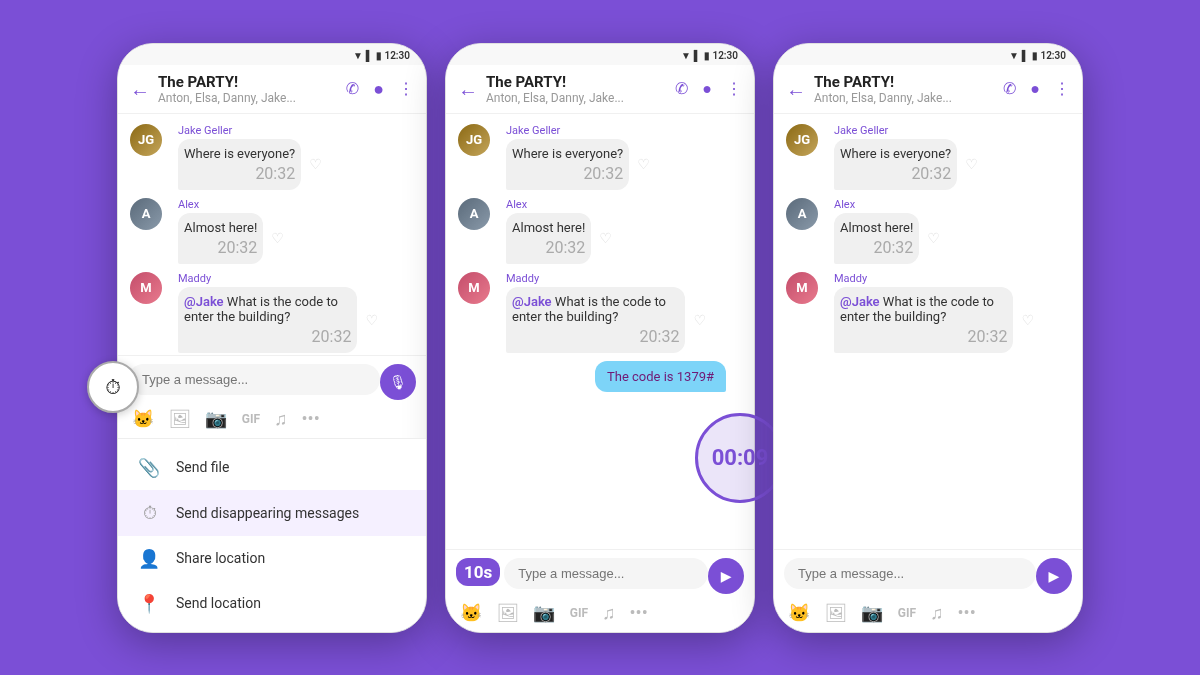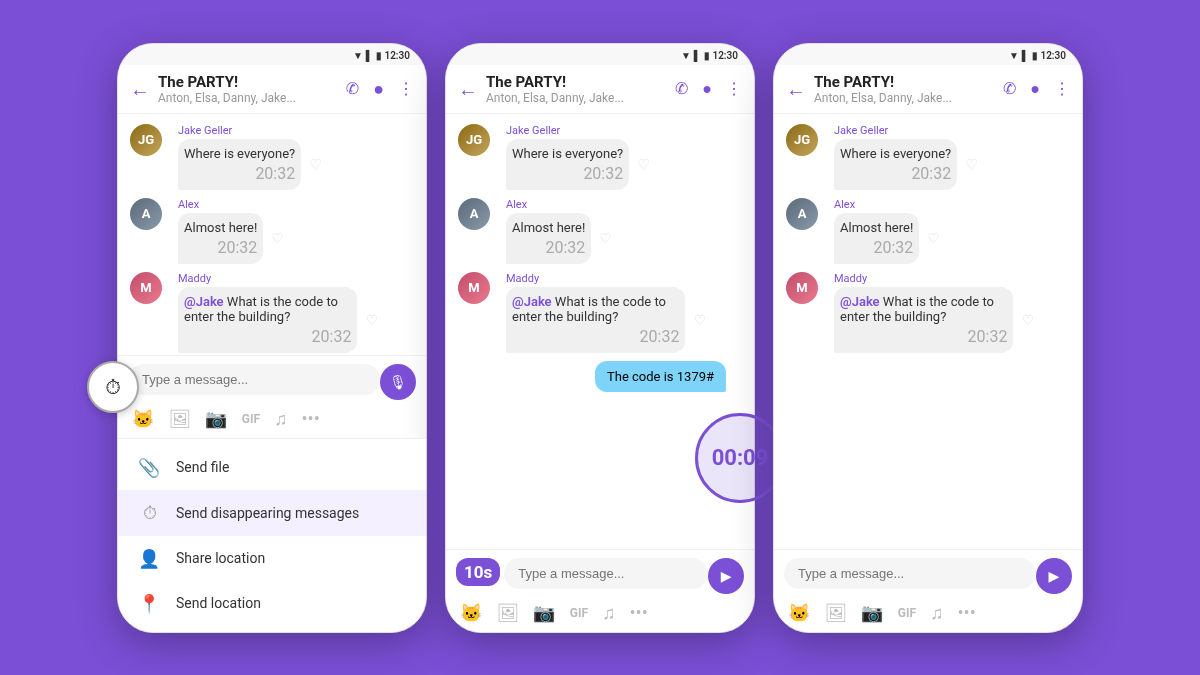--- a/index.html
+++ b/index.html
@@ -238,21 +238,21 @@
       text-align: center;
       align-self: center;
       margin: 4px 0;
     }
     
     .sent-bubble {
       background: #7DD4F8;
       border-radius: 12px 12px 2px 12px;
       padding: 8px 12px;
       font-size: 13px;
-      color: #000000;
+      color: #701a75;
       align-self: flex-end;
       max-width: 180px;
       margin-right: 8px;
     }
     
     .timer-circle {
       width: 90px;
       height: 90px;
       border-radius: 50%;
       background: rgba(123, 79, 214, 0.15);

